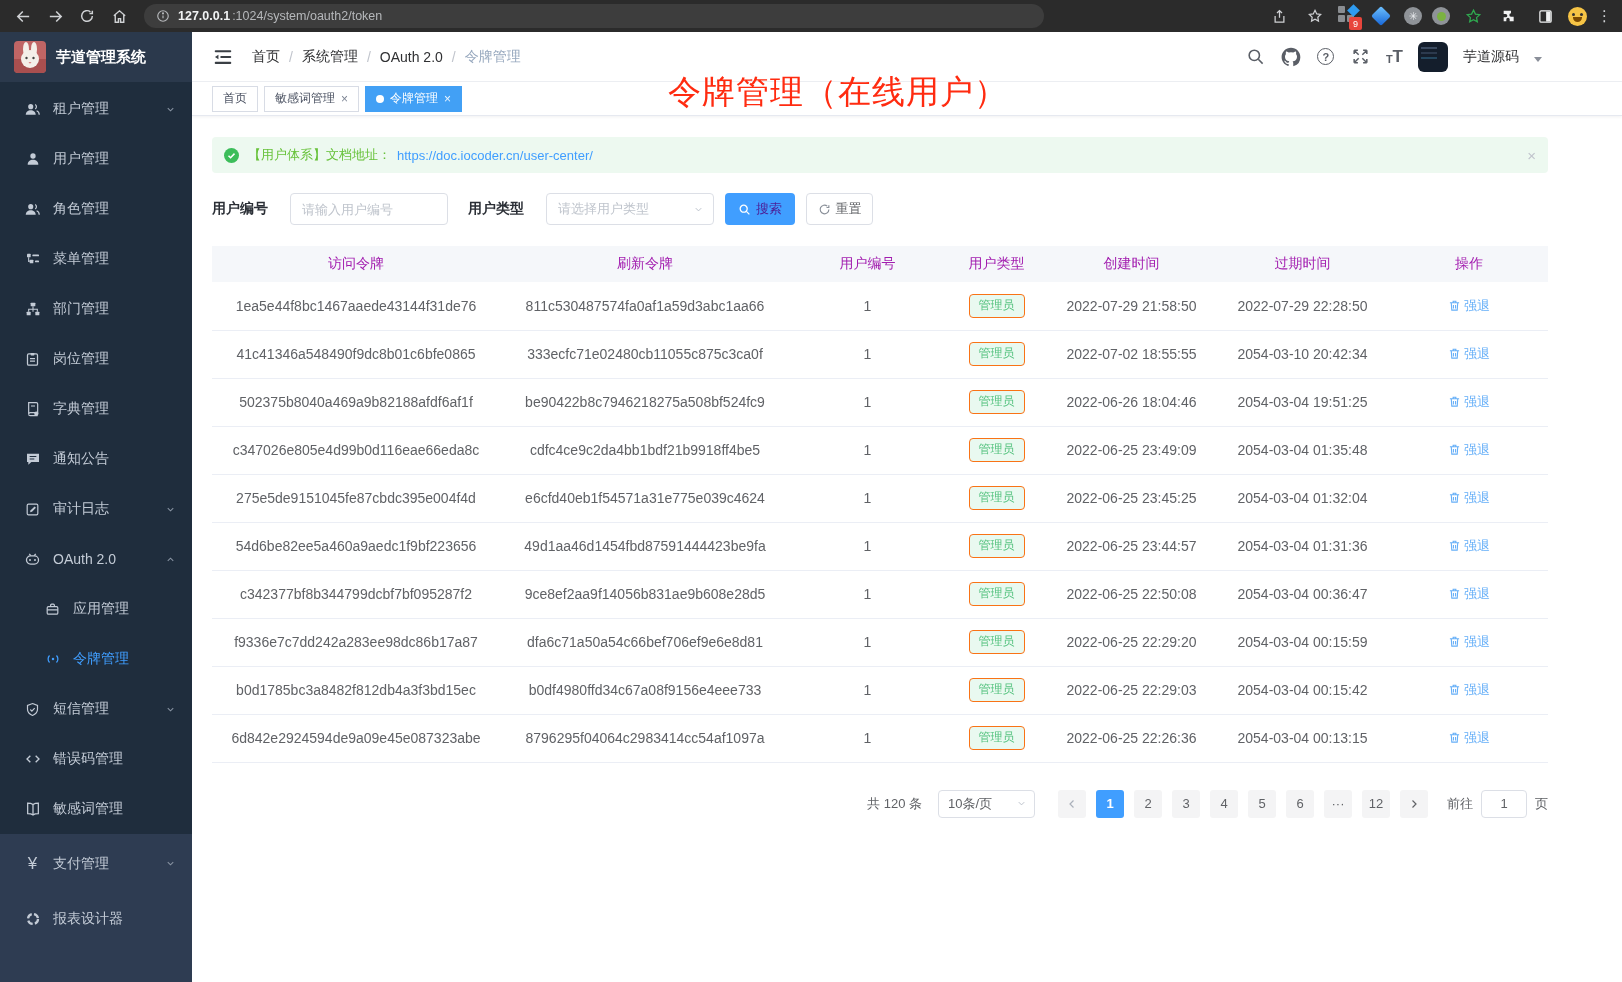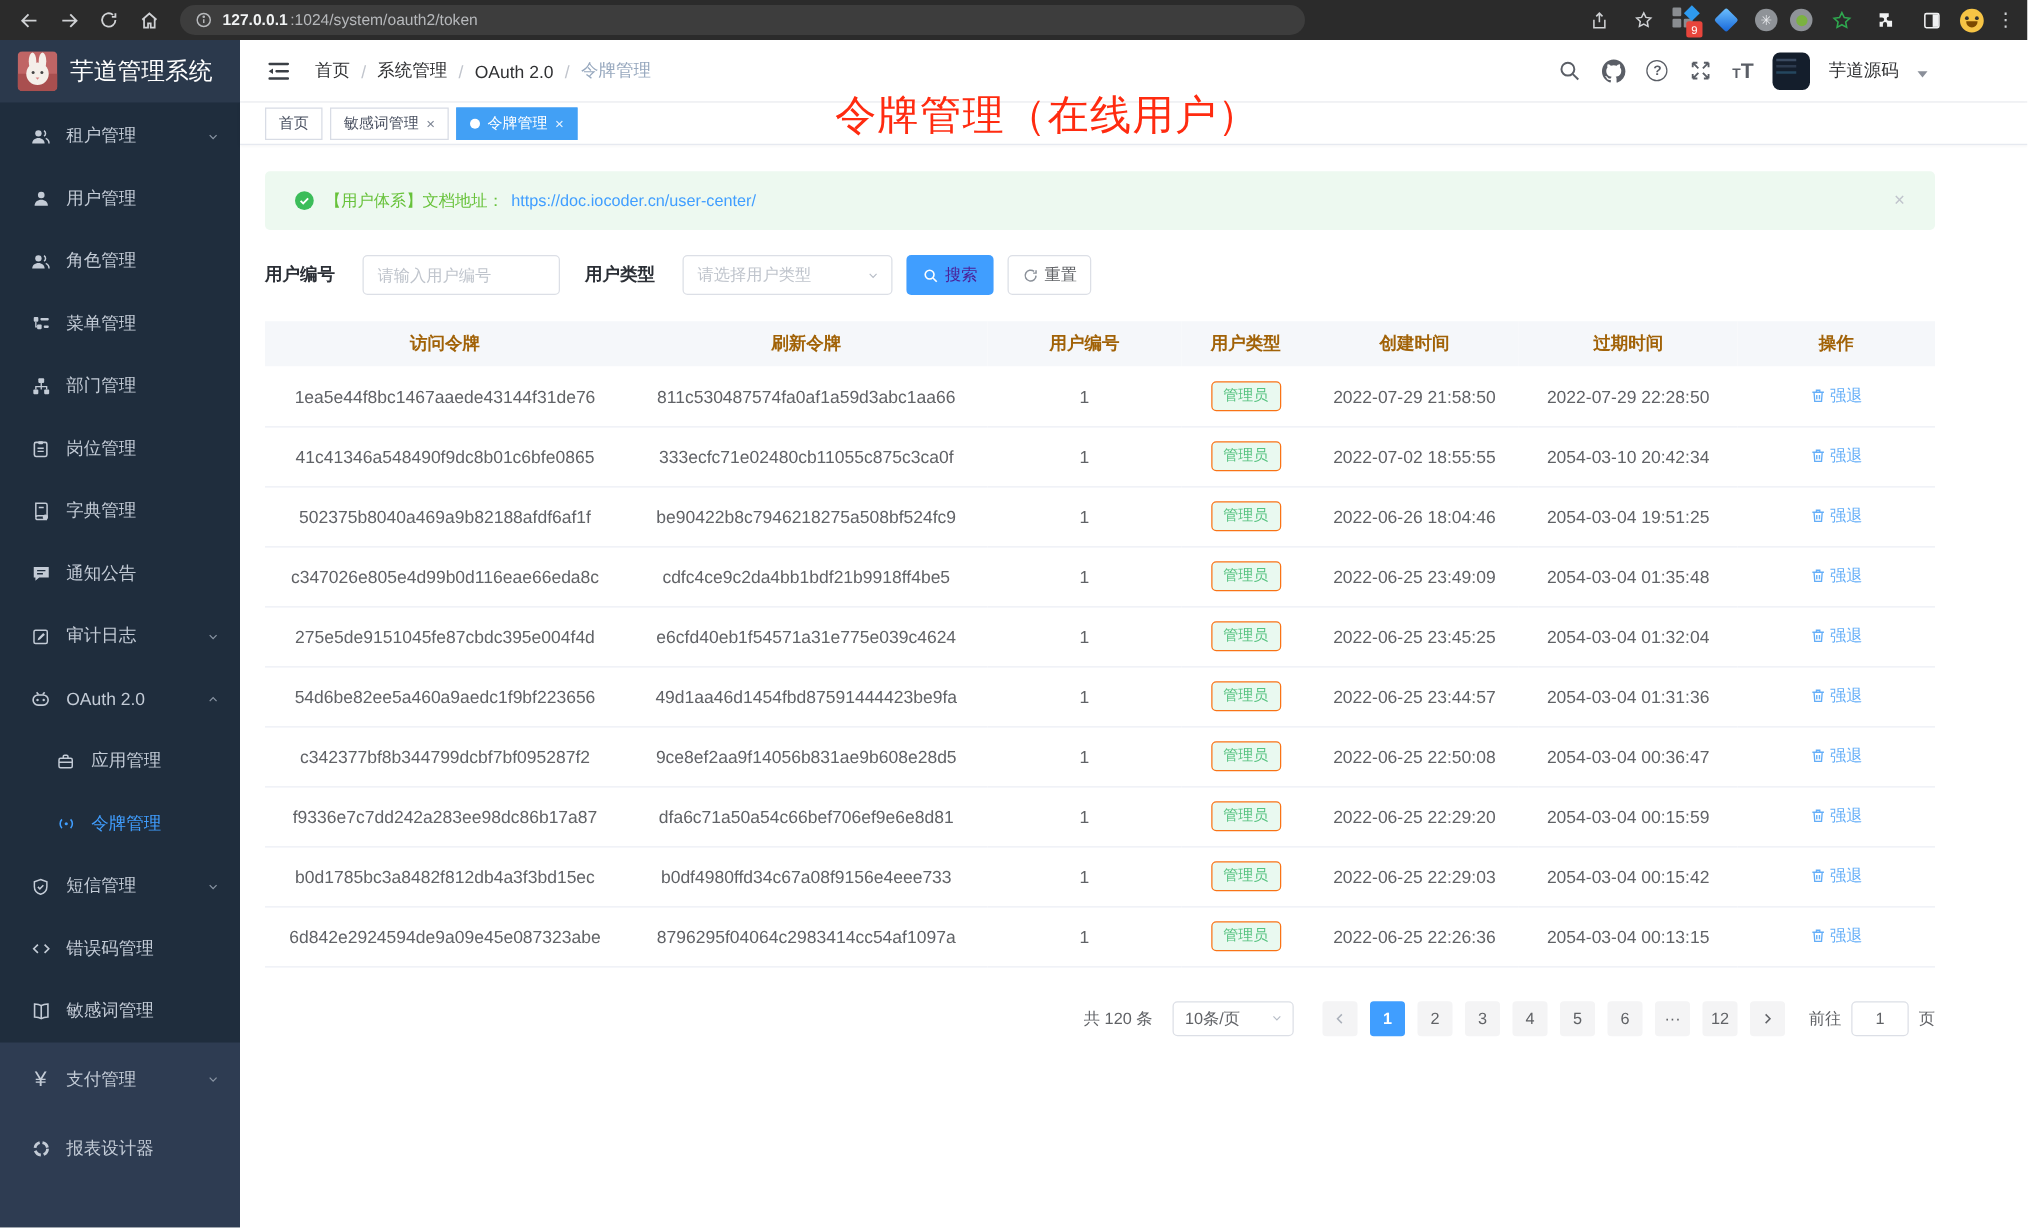--- a/index.html
+++ b/index.html
@@ -27,21 +27,21 @@
   .emoji:after { content:""; position:absolute; left:5px; top:10px; width:9px; height:5px; border-radius:0 0 9px 9px; background:#7c4a00; }
   .dots3 { color:#cfd1d4; font-size:15px; letter-spacing:0; }
 
   
   .app { display:flex; height:950px; }
 
   
   .sidebar { width:192px; background:#1f2d3d; display:flex; flex-direction:column; flex:0 0 auto; }
   .logo-bar { height:50px; background:#2b394c; display:flex; align-items:center; padding:0 14px; gap:10px; flex:0 0 auto; }
   .logo-img { width:32px; height:32px; border-radius:4px; overflow:hidden; flex:0 0 auto; }
-  .logo-title { color:#fff; font-size:19px; font-weight:400; white-space:nowrap; }
+  .logo-title { color:#fff; font-size:15px; font-weight:700; white-space:nowrap; }
   .menu { padding-top:2px; }
   .menu-item { height:50px; display:flex; align-items:center; padding:0 16px 0 24px; color:#c3cbd6; font-size:14px; cursor:pointer; }
   .menu-item .mi-icon { width:17px; height:17px; margin-right:12px; flex:0 0 auto; color:#c3cbd6; display:flex; align-items:center; justify-content:center; }
   .menu-item.sub { padding-left:44px; }
   .menu-item.active, .menu-item.active .mi-icon { color:#409eff; }
   .menu-item .chev { margin-left:auto; color:#8994a3; }
   .menu-bottom { background:#2e3c52; flex:1; padding-top:2px; }
   .menu-bottom .menu-item { height:55px; }
   .yen-glyph { font-size:17px; font-weight:400; line-height:1; }
 
@@ -74,41 +74,41 @@
   .tab.active { background:#42a0f5; border-color:#42a0f5; color:#fff; }
   .tab.active .dot { display:inline-block; }
   .tab.active .close { color:#eaf4ff; }
 
   
   .annotation { position:absolute; left:668px; top:70px; font-size:33px; font-weight:400; color:#ff2b10; letter-spacing:1px; white-space:nowrap; z-index:5; }
 
   
   .content { padding:21px 74px 0 20px; }
 
-  .alert { height:47px; background:#edf9f0; border-radius:4px; display:flex; align-items:center; padding:0 24px; gap:9px; }
+  .alert { height:36px; background:#edf9f0; border-radius:4px; display:flex; align-items:center; padding:0 12px; gap:9px; }
   .alert-check { width:15px; height:15px; border-radius:50%; background:#3cbd5a; color:#fff; display:flex; align-items:center; justify-content:center; flex:0 0 auto; }
   .alert-text { font-size:13px; color:#67c23a; }
   .alert-link { font-size:13px; color:#409eff; cursor:pointer; }
   .alert-close { margin-left:auto; color:#c0c4cc; font-size:15px; cursor:pointer; line-height:1; }
 
   .filter-row { display:flex; align-items:center; margin-top:20px; height:32px; }
   .f-label { font-size:14px; font-weight:700; color:#2b2f36; margin-right:22px; }
   .f-input { width:158px; height:32px; border:1px solid #dcdfe6; border-radius:4px; padding:0 11px; font-size:13px; color:#606266; font-family:inherit; }
   .f-input::placeholder { color:#bfc4cc; }
   .f-select { width:168px; height:32px; border:1px solid #dcdfe6; border-radius:4px; padding:0 9px 0 11px; display:flex; align-items:center; justify-content:space-between; cursor:pointer; margin-right:11px; }
   .f-select .ph { font-size:13px; color:#bfc4cc; }
   .f-select .sel-chev { color:#b6bcc6; }
   .gap20 { width:20px; }
   .btn { height:32px; border-radius:4px; display:flex; align-items:center; justify-content:center; gap:5px; font-size:13px; cursor:pointer; border:1px solid transparent; }
   .btn-primary { background:#409eff; color:#4c1d95; width:70px; margin-right:11px; }
   .btn-plain { background:#fff; border-color:#dcdfe6; color:#606266; width:67px; }
 
   
   .tok-table { width:1336px; border-collapse:collapse; table-layout:fixed; margin-top:21px; }
-  .tok-table thead th { height:36px; background:#f5f7fa; color:#a16207; font-size:14px; font-weight:700; text-align:center; }
+  .tok-table thead th { height:36px; background:#f5f7fa; color:#a21caf; font-size:14px; font-weight:400; text-align:center; }
   .tok-table tbody td { height:48px; border-bottom:1px solid #ebeef5; font-size:14px; color:#606266; text-align:center; white-space:nowrap; overflow:hidden; }
   .badge-success { display:inline-block; padding:3px 9px; font-size:12px; color:#54c27e; background:#e9f9f0; border:1px solid #f97316; border-radius:4px; line-height:1.3; }
   .action-link { color:#64aef8; font-size:13px; cursor:pointer; display:inline-flex; align-items:center; gap:3px; }
 
   
   .pager-row { display:flex; align-items:center; justify-content:flex-end; margin-top:27px; gap:0; }
   .pg-total { font-size:13px; color:#606266; margin-right:16px; }
   .pg-size { width:97px; height:28px; border:1px solid #dcdfe6; border-radius:4px; display:flex; align-items:center; justify-content:space-between; padding:0 7px 0 9px; font-size:13px; color:#606266; cursor:pointer; margin-right:18px; }
   .pg-btn { min-width:28px; height:28px; background:#f4f4f5; border-radius:3px; display:flex; align-items:center; justify-content:center; font-size:13px; color:#606266; cursor:pointer; margin:0 5px; }
   .pg-btn.arrow { color:#aab0ba; }

